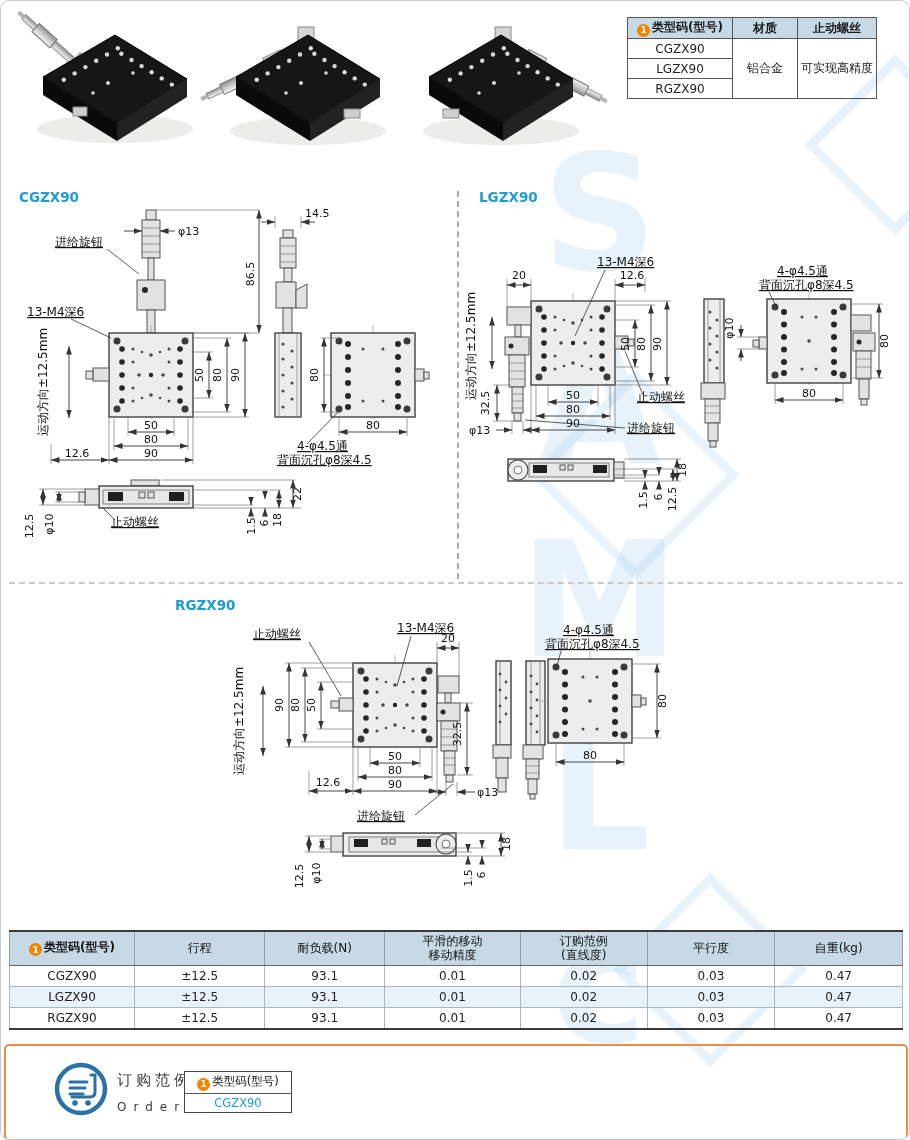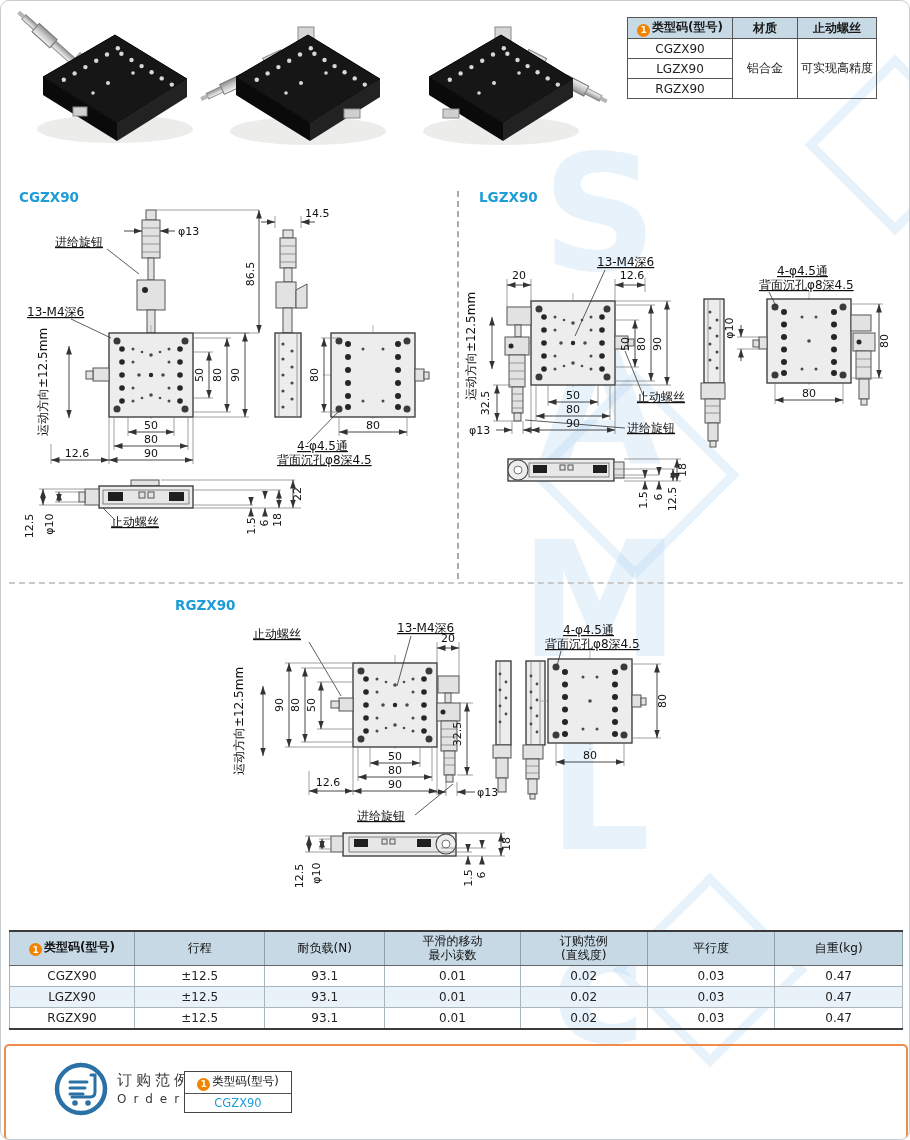--- a/index.html
+++ b/index.html
@@ -52,21 +52,21 @@
   table.spec th{background:#c6d9e5;font-weight:normal;color:#111;height:31px;line-height:1.15;
                 border-bottom:1px solid #666;border-left:1px solid #8fa0ab;border-right:1px solid #8fa0ab;}
   table.spec td{text-align:center;height:18px;color:#222;border:1px solid #aab6bd;border-top:1px solid #bbb;}
   table.spec tr.alt td{background:#e9f2f8;}
   td.mblue{color:#1e9cd7;}
   
   .orderbox{position:absolute;left:3px;top:1043px;width:900px;height:93px;border:2px solid #ee8c4e;border-radius:5px;z-index:3;}
   .carticon{position:absolute;left:52px;top:1060px;z-index:4;}
   .ordertxt{position:absolute;left:116px;top:1070px;z-index:4;color:#3a3a3a;}
   .ordertxt .cn{font-size:15px;letter-spacing:4px;}
-  .ordertxt .en{font-size:12px;letter-spacing:7px;margin-top:2px;}
+  .ordertxt .en{font-size:12px;letter-spacing:7px;margin-top:10px;}
   .codebox{position:absolute;left:183px;top:1070px;width:106px;border:1.5px solid #444;background:#fff;z-index:4;
            font-size:11.5px;text-align:center;}
   .codebox .hd{padding:2px 3px;border-bottom:1px solid #555;color:#111;white-space:nowrap;}
   .codebox .val{padding:2px 3px;color:#1e9cd7;}
 </style>
 </head>
 <body>
 
 <div class="page">
 
@@ -755,21 +755,21 @@
           <col style="width:14.3%">
           <col style="width:14.3%">
       </colgroup>
       <tbody>
           <tr>
         <th><span class="badge">1</span><span class="fbold">类型码(型号)</span></th>
         <th>行程</th>
         <th>耐负载(N)</th>
         <th>
               <div>平滑的移动</div>
-              <div>最小读数</div>
+              <div>移动精度</div>
             </th>
         <th>
               <div>订购范例</div>
               <div>(直线度)</div>
             </th>
         <th>平行度</th>
         <th>自重(kg)</th>
       </tr>
       <tr>
         <td class="mblue">CGZX90</td>

